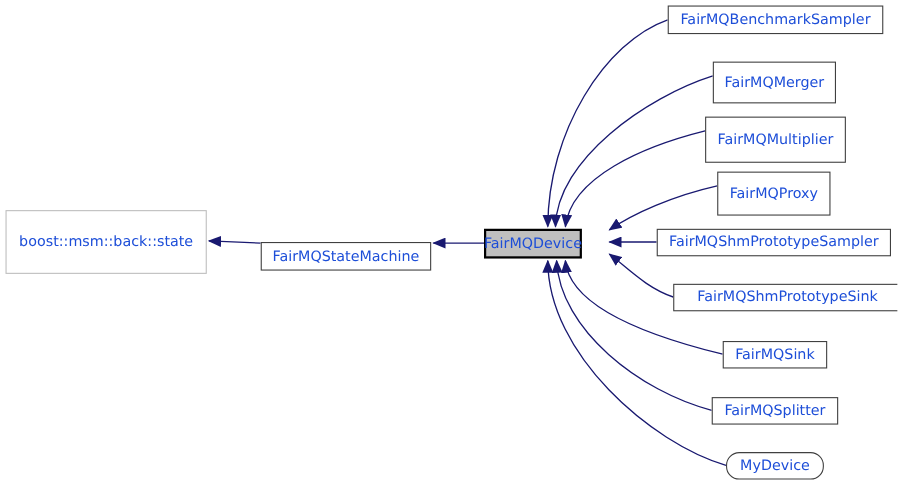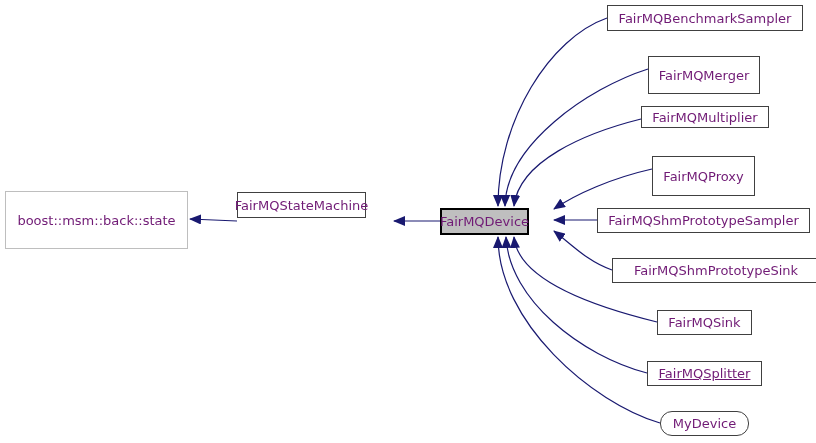--- a/index.html
+++ b/index.html
@@ -26,21 +26,21 @@
     position: absolute;
     box-sizing: border-box;
     background: #ffffff;
     border: 1px solid #404040;
     display: flex;
     flex-direction: column;
     align-items: center;
     justify-content: center;
     text-align: center;
     font-size: 13px;
-    color: #701a75;
+    color: #1d4ed8;
     line-height: 17px;
     white-space: nowrap;
     cursor: default;
   }
   .node.linked { cursor: pointer; }
   .node.current {
     background: #bfbfbf;
     border: 2px solid #000000;
   }
   .node.external {
@@ -68,47 +68,47 @@
         <path d="M612,270 C588,262 571,244 554,231" fill="none" stroke="#191970" stroke-width="1.2" marker-end="url(#arrowhead)"></path>
         <path d="M657,322 C600,308 518,282 514,237" fill="none" stroke="#191970" stroke-width="1.2" marker-end="url(#arrowhead)"></path>
         <path d="M647,373 C582,356 509,300 506,237" fill="none" stroke="#191970" stroke-width="1.2" marker-end="url(#arrowhead)"></path>
         <path d="M660,423 C592,403 498,322 498,237" fill="none" stroke="#191970" stroke-width="1.2" marker-end="url(#arrowhead)"></path>
       </g>
   </svg>
   <div id="nodes">
       <div class="node external" style="left: 5px; top: 191px; width: 183px; height: 58px;">
         <span>boost::msm::back::state</span>
       </div>
-      <div class="node linked" style="left: 237px; top: 192px; width: 129px; height: 26px;">
+      <div class="node linked" style="left: 237px; top: 220px; width: 155px; height: 26px;">
         <span>FairMQStateMachine</span>
       </div>
       <div class="node current" style="left: 440px; top: 208px; width: 89px; height: 27px;">
         <span>FairMQDevice</span>
       </div>
       <div class="node linked" style="left: 607px; top: 5px; width: 196px; height: 26px;">
         <span>FairMQBenchmarkSampler</span>
       </div>
       <div class="node linked" style="left: 648px; top: 56px; width: 112px; height: 38px;">
         <span>FairMQMerger</span>
       </div>
-      <div class="node linked" style="left: 641px; top: 106px; width: 128px; height: 22px;">
+      <div class="node linked" style="left: 641px; top: 106px; width: 128px; height: 42px;">
         <span>FairMQMultiplier</span>
       </div>
       <div class="node linked" style="left: 652px; top: 156px; width: 103px; height: 40px;">
         <span>FairMQProxy</span>
       </div>
       <div class="node linked" style="left: 597px; top: 208px; width: 213px; height: 25px;">
         <span>FairMQShmPrototypeSampler</span>
       </div>
       <div class="node linked" style="left: 612px; top: 258px; width: 208px; height: 25px;">
         <span>FairMQShmPrototypeSink</span>
       </div>
       <div class="node linked" style="left: 657px; top: 310px; width: 95px; height: 25px;">
         <span>FairMQSink</span>
       </div>
-      <div class="node linked" style="left: 647px; top: 361px; width: 115px; height: 25px; text-decoration: underline;">
+      <div class="node linked" style="left: 647px; top: 361px; width: 115px; height: 25px;">
         <span>FairMQSplitter</span>
       </div>
       <div class="node linked" style="left: 660px; top: 411px; width: 89px; height: 25px; border-radius: 12px;">
         <span>MyDevice</span>
       </div>
     </div>
 </div>
 
 </body></html>

